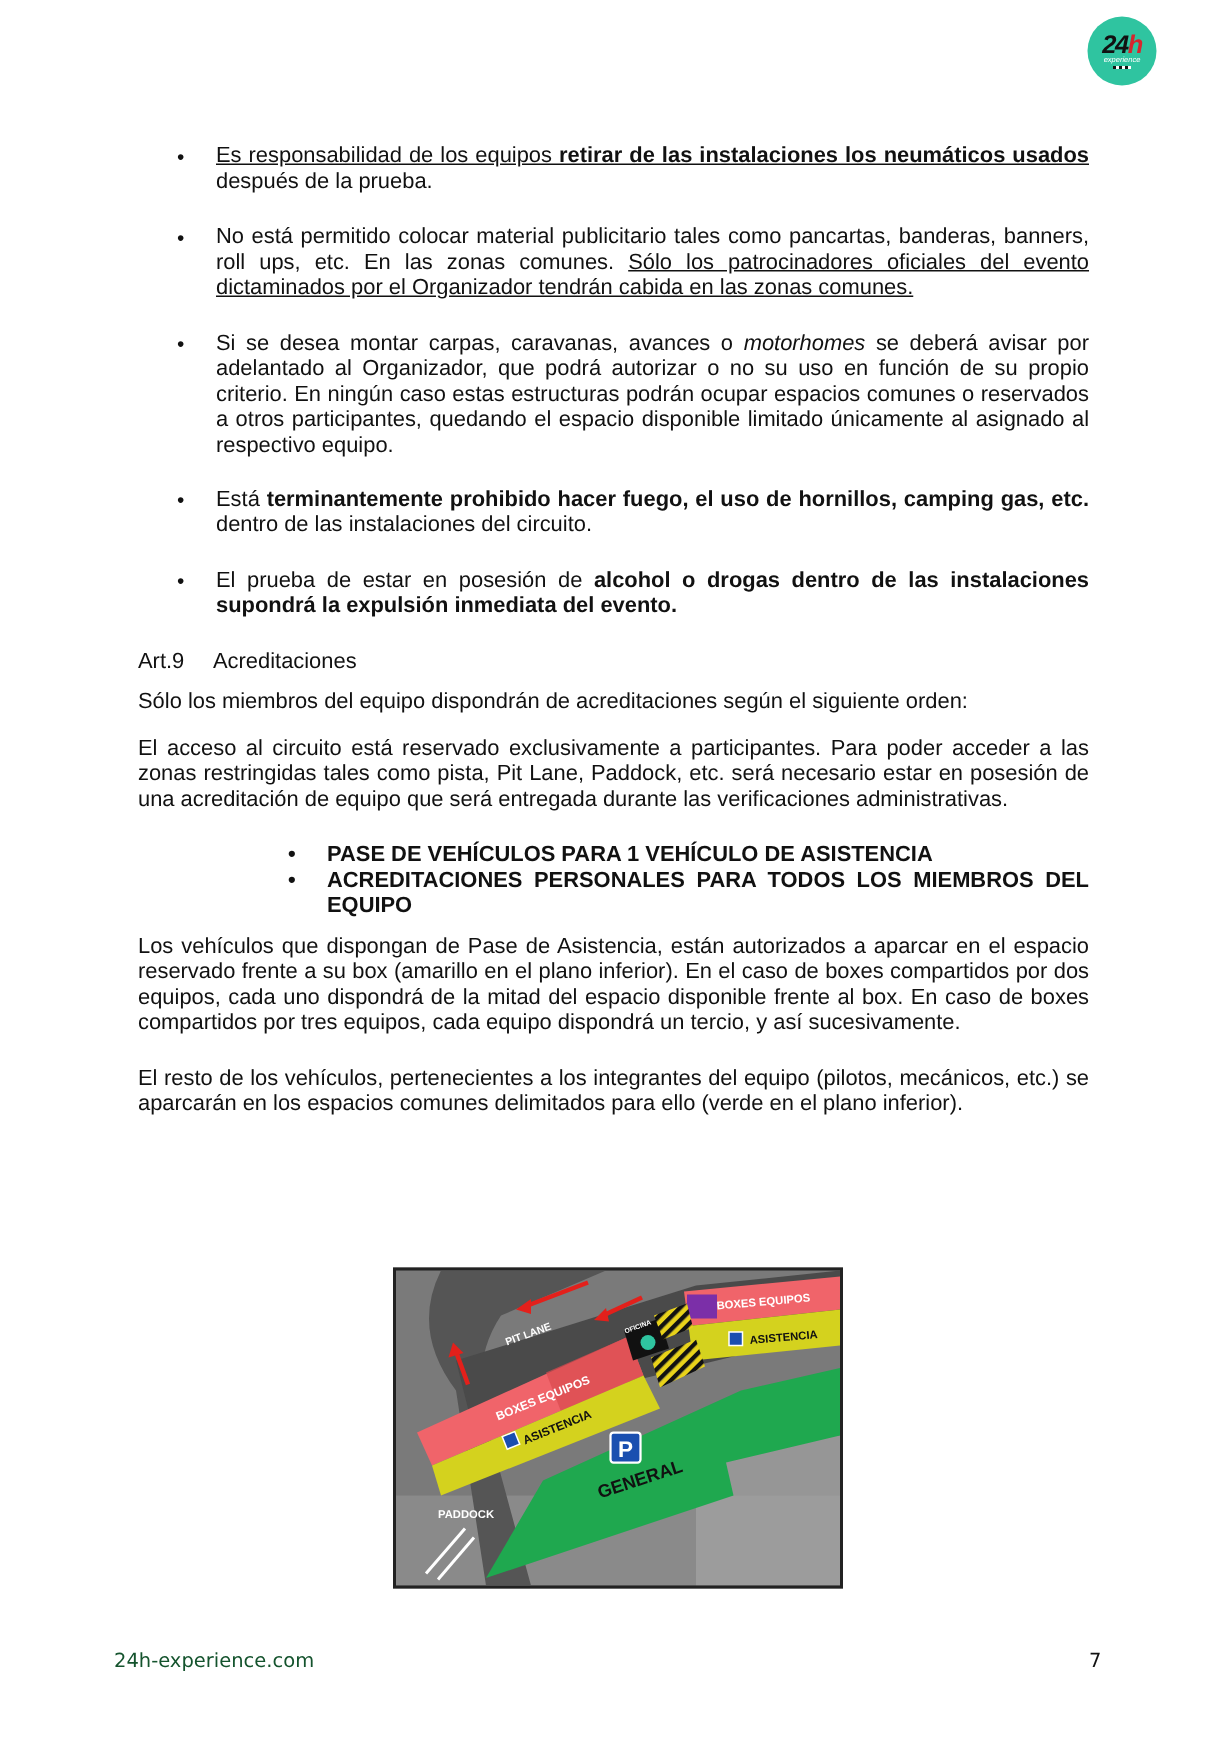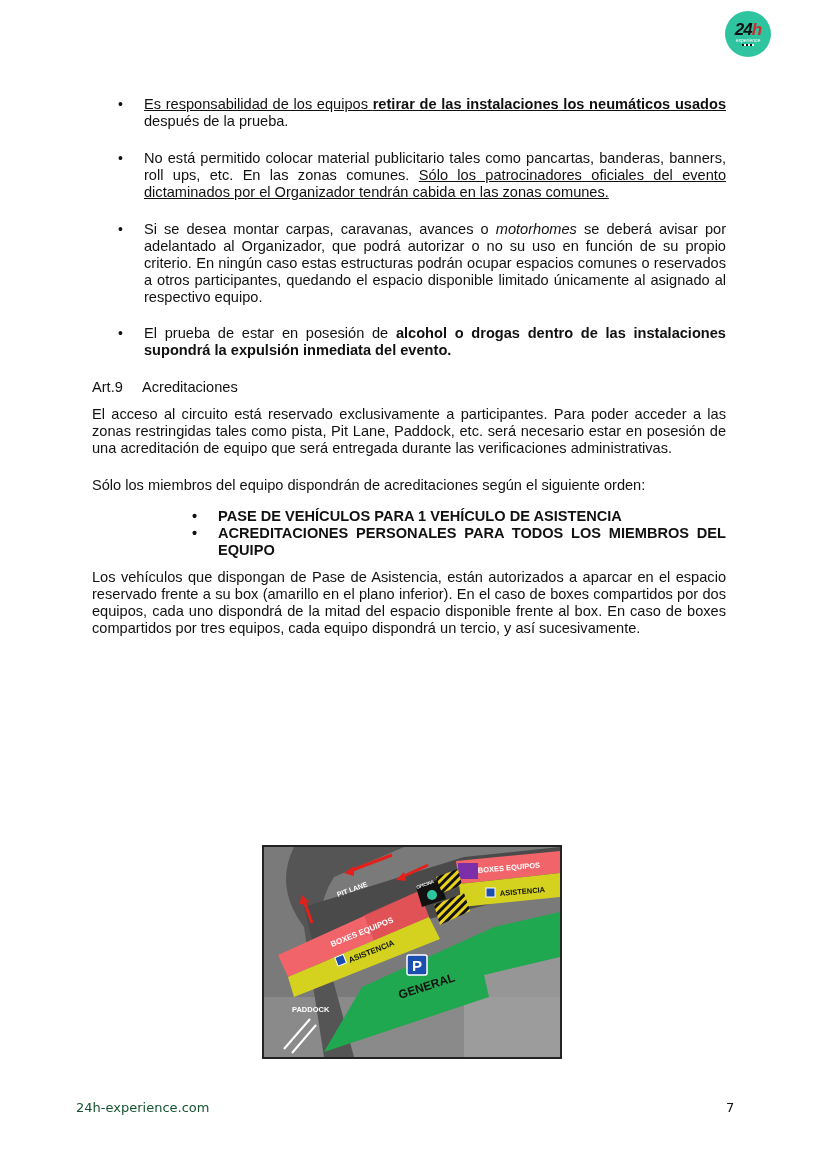--- a/index.html
+++ b/index.html
@@ -37,35 +37,37 @@
   <div class="big"><span>24</span><span class="h">h</span></div>
   <div class="small">experience</div>
   <div class="flag"></div>
 </div>
 
 <div class="content">
   <ul class="bullets" id="bullets1">
       <li><span class="u">Es responsabilidad de los equipos </span><span class="u" style="font-weight: bold;">retirar de las instalaciones los neumáticos usados</span><span> después de la prueba.</span></li>
       <li><span>No está permitido colocar material publicitario tales como pancartas, banderas, banners, roll ups, etc. En las zonas comunes. </span><span class="u">Sólo los patrocinadores oficiales del evento dictaminados por el Organizador tendrán cabida en las zonas comunes.</span></li>
       <li><span>Si se desea montar carpas, caravanas, avances o </span><span style="font-style: italic;">motorhomes</span><span> se deberá avisar por adelantado al Organizador, que podrá autorizar o no su uso en función de su propio criterio. En ningún caso estas estructuras podrán ocupar espacios comunes o reservados a otros participantes, quedando el espacio disponible limitado únicamente al asignado al respectivo equipo.</span></li>
+      <li><span>Está </span><span style="font-weight: bold;">terminantemente prohibido hacer fuego, el uso de hornillos, camping gas, etc.</span><span> dentro de las instalaciones del circuito.</span></li>
       <li><span>El prueba de estar en posesión de </span><span style="font-weight: bold;">alcohol o drogas dentro de las instalaciones supondrá la expulsión inmediata del evento.</span></li>
     </ul>
 
   <h3 style="margin-top:8px;">
     <span class="num">Art.9</span><span>Acreditaciones</span>
   </h3>
+  <p style="margin-bottom:14px;">Sólo los miembros del equipo dispondrán de acreditaciones según el siguiente orden:</p>
   <p>El acceso al circuito está reservado exclusivamente a participantes. Para poder acceder a las zonas restringidas tales como pista, Pit Lane, Paddock, etc. será necesario estar en posesión de una acreditación de equipo que será entregada durante las verificaciones administrativas.</p>
-  <p style="margin-bottom:14px;">Sólo los miembros del equipo dispondrán de acreditaciones según el siguiente orden:</p>
 
   <ul class="caps">
     <li>PASE DE VEHÍCULOS PARA 1 VEHÍCULO DE ASISTENCIA</li>
     <li>ACREDITACIONES PERSONALES PARA TODOS LOS MIEMBROS DEL EQUIPO</li>
   </ul>
 
   <p>Los vehículos que dispongan de Pase de Asistencia, están autorizados a aparcar en el espacio reservado frente a su box (amarillo en el plano inferior). En el caso de boxes compartidos por dos equipos, cada uno dispondrá de la mitad del espacio disponible frente al box. En caso de boxes compartidos por tres equipos, cada equipo dispondrá un tercio, y así sucesivamente.</p>
+  <p>El resto de los vehículos, pertenecientes a los integrantes del equipo (pilotos, mecánicos, etc.) se aparcarán en los espacios comunes delimitados para ello (verde en el plano inferior).</p>
 </div>
 
 <div class="map">
   <svg width="296" height="210" viewBox="0 0 296 210">
     <defs>
       <pattern id="hz" width="6" height="6" patternUnits="userSpaceOnUse" patternTransform="rotate(45)">
         <rect width="3" height="6" fill="#111"></rect>
           <rect x="3" width="3" height="6" fill="#e8d21a"></rect>
       </pattern>
     </defs>

